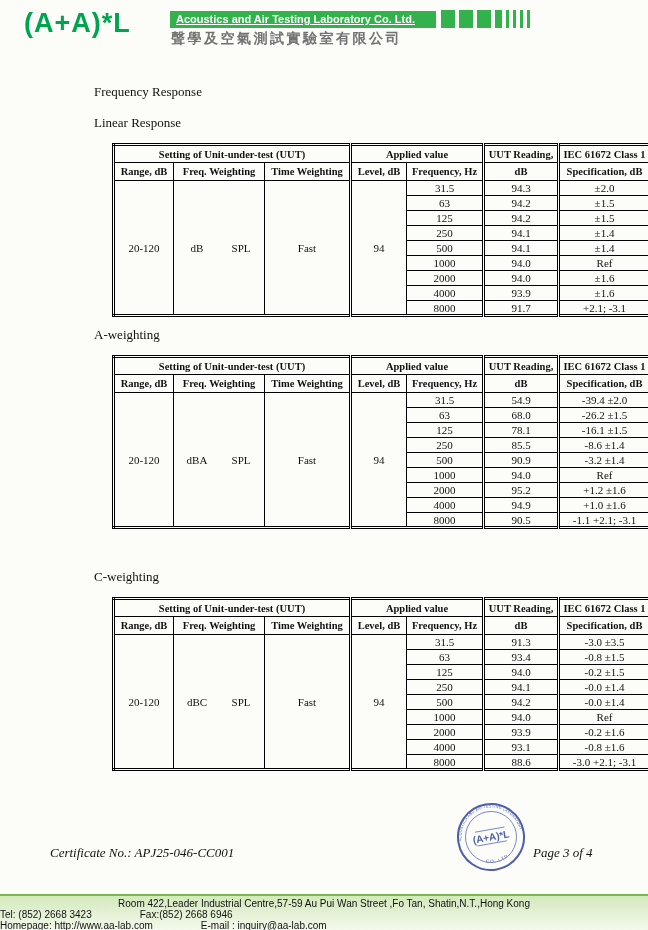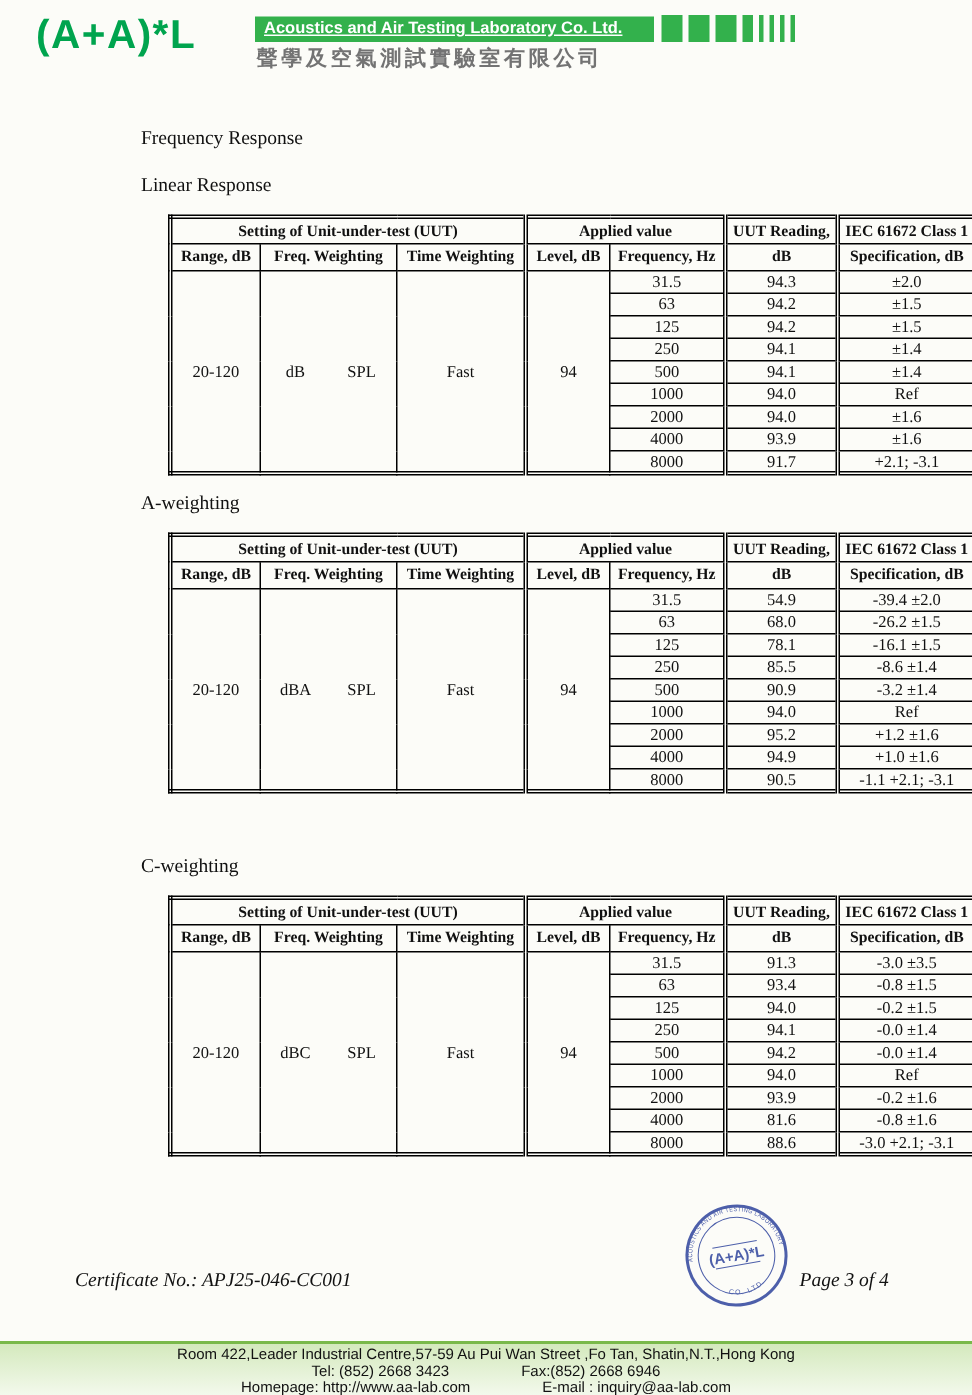--- a/index.html
+++ b/index.html
@@ -58,21 +58,21 @@
 
   
   .footer {
     position:absolute; left:0; bottom:0; width:648px; height:36px;
     border-top:2px solid #79b94a;
     background:linear-gradient(180deg,#d4e9bd,#f3f9ec);
     font-family:"Liberation Sans", sans-serif; font-size:10px; color:#111;
     text-align:center; padding-top:2px;
   }
   .footer .line { line-height:11px; }
-  .footer .pair { display:flex; justify-content:center; gap:48px; line-height:11px; }
+  .footer .pair { display:flex; justify-content:flex-start; gap:48px; line-height:11px; }
 </style>
 </head>
 <body>
 
 <div class="page">
 
   <div class="logo">(A+A)*L</div>
   <div class="banner">Acoustics and Air Testing Laboratory Co. Ltd.</div>
   <div class="barcode">
     <div class="bw"></div>
@@ -314,21 +314,21 @@
             <td class="db-l">94.0</td>
             <td class="db-l">Ref</td>
           </tr>
           <tr>
             <td>2000</td>
             <td class="db-l">93.9</td>
             <td class="db-l">-0.2 ±1.6</td>
           </tr>
           <tr>
             <td>4000</td>
-            <td class="db-l">81.6</td>
+            <td class="db-l">93.1</td>
             <td class="db-l">-0.8 ±1.6</td>
           </tr>
           <tr>
             <td>8000</td>
             <td class="db-l">88.6</td>
             <td class="db-l">-3.0 +2.1; -3.1</td>
           </tr>
         </tbody>
     </table>
   </div>

